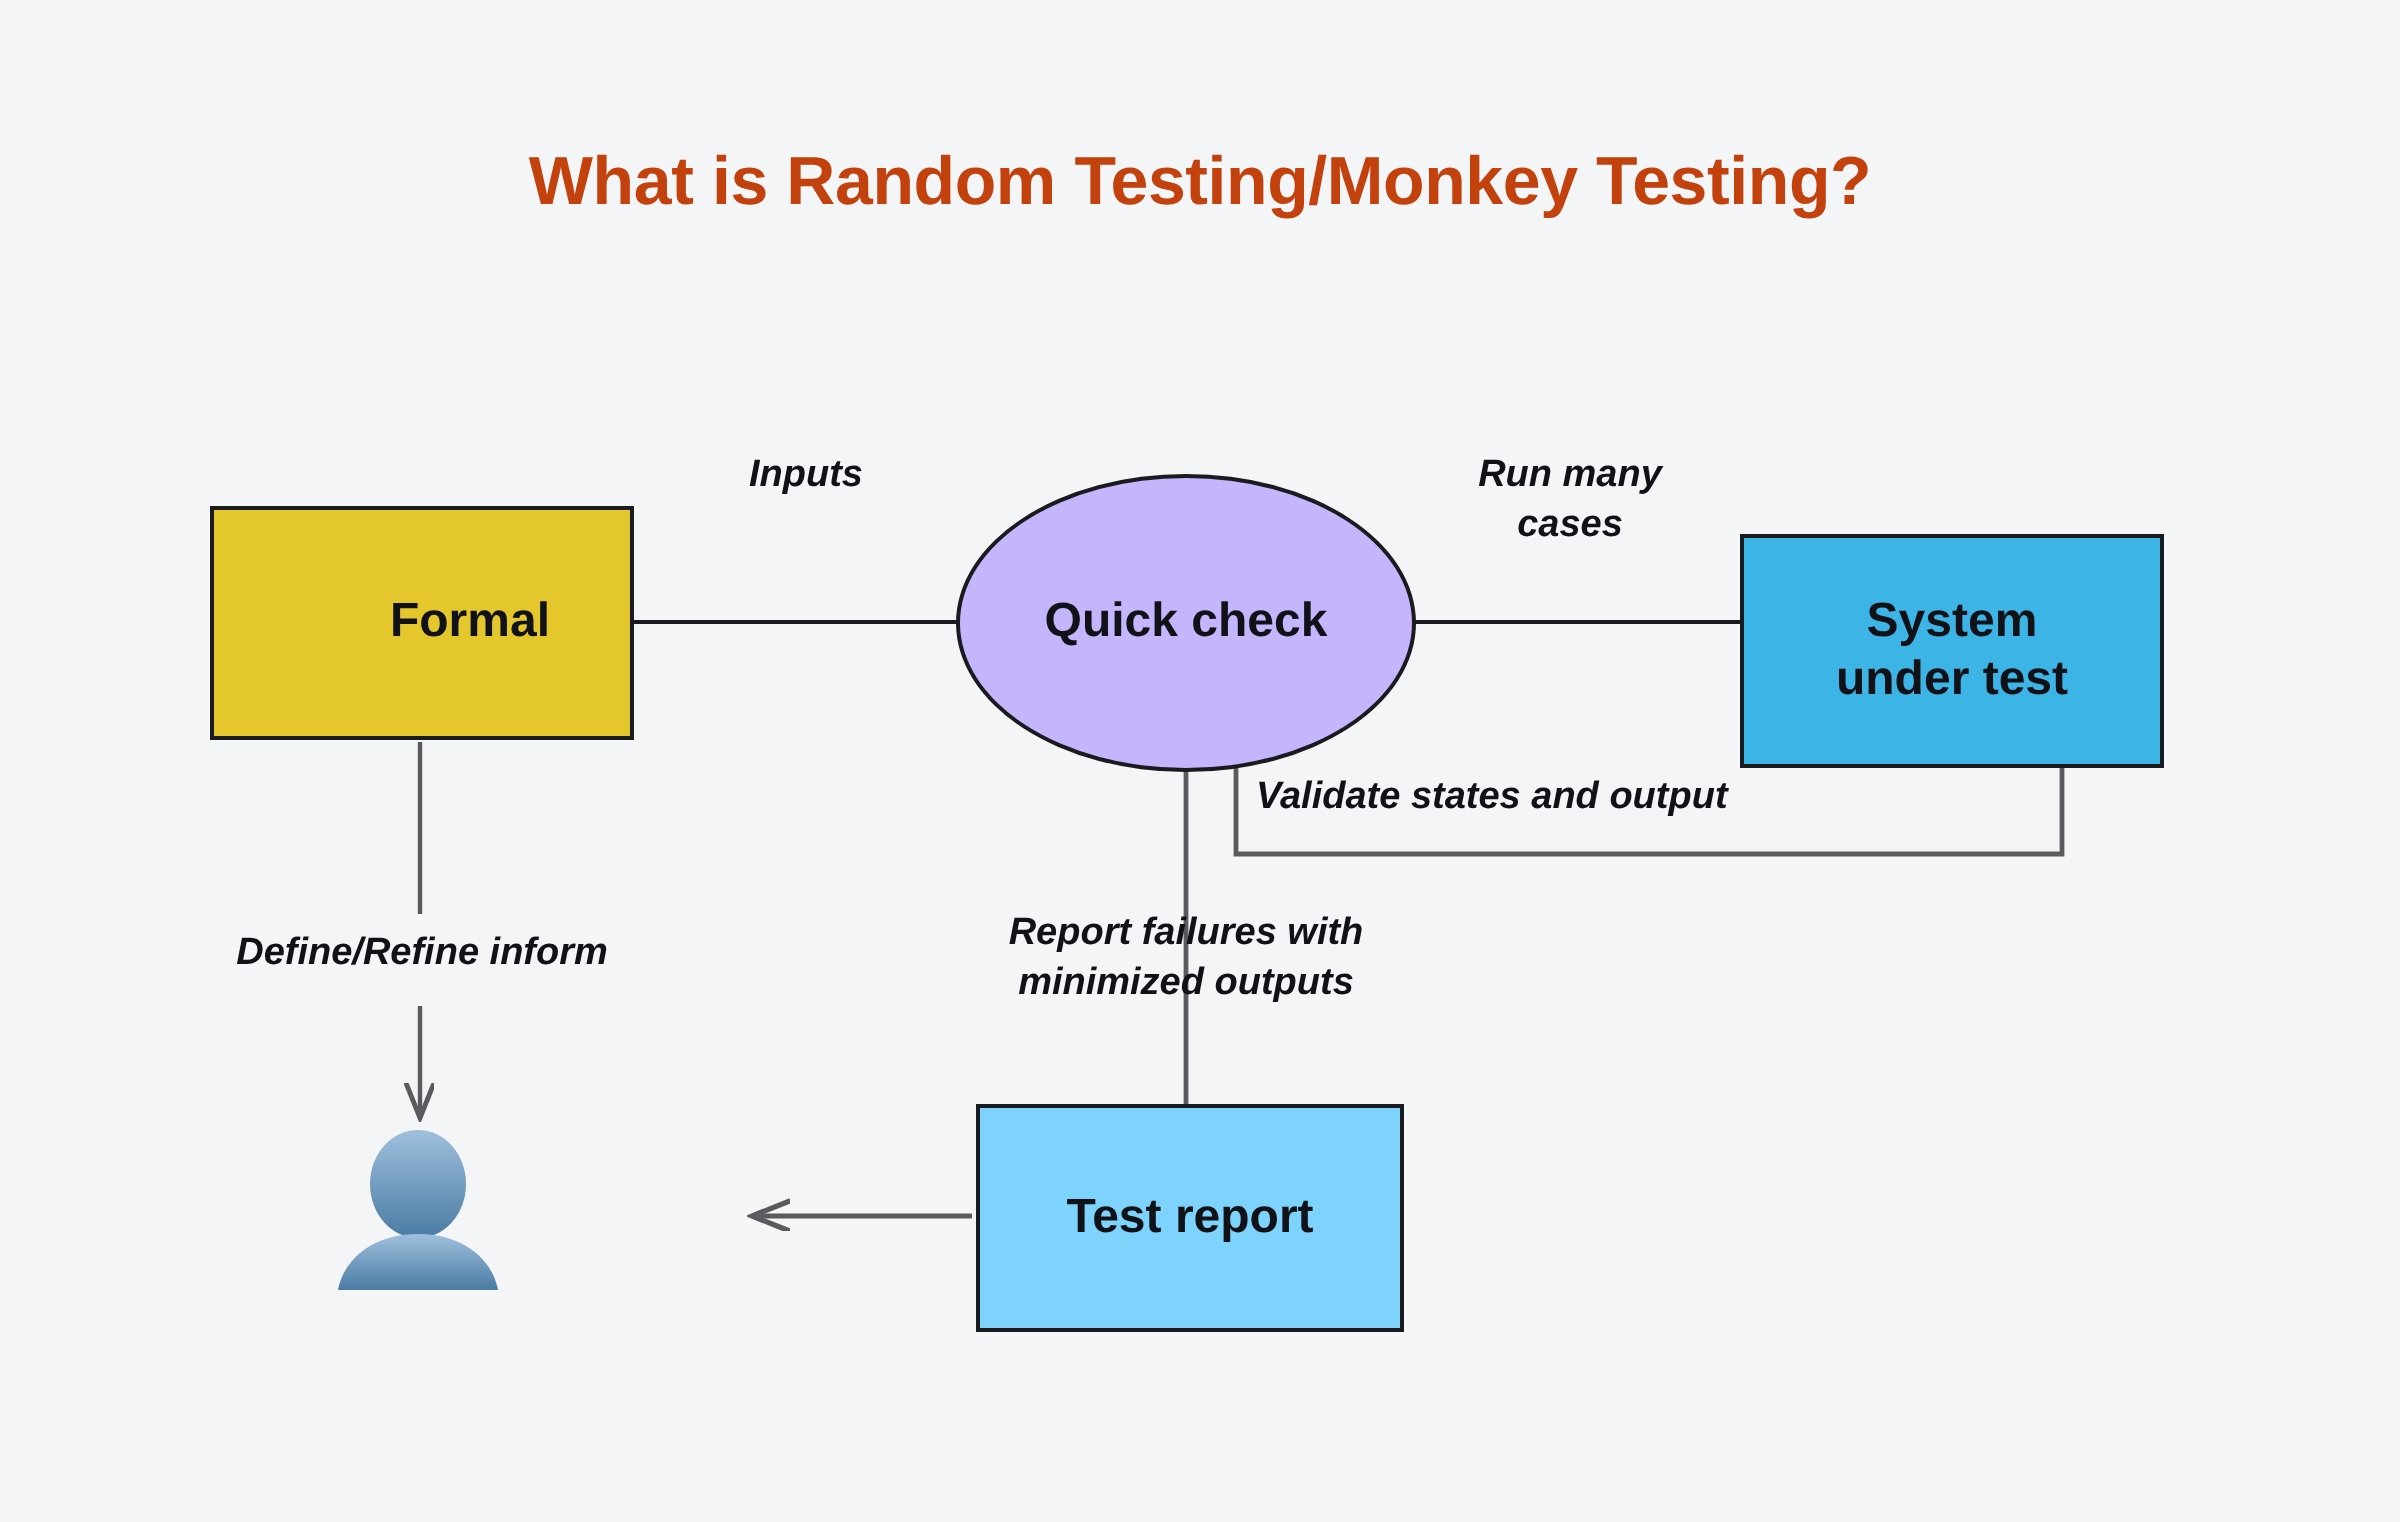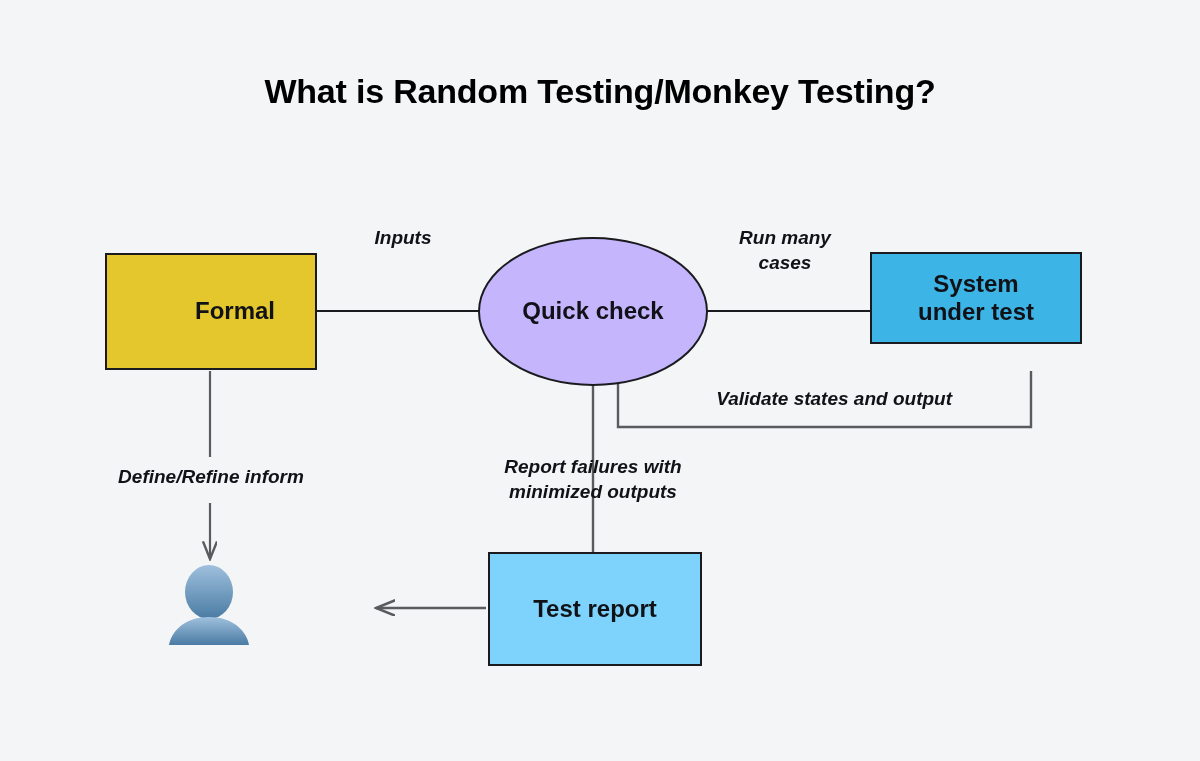--- a/index.html
+++ b/index.html
@@ -20,21 +20,21 @@
     height: 761px;
   }
   .diagram-title {
     position: absolute;
     left: 0;
     top: 72px;
     width: 1200px;
     text-align: center;
     font-size: 34px;
     font-weight: bold;
-    color: #000000;
+    color: #c2410c;
     letter-spacing: -0.2px;
   }
   svg.edges {
     position: absolute;
     left: 0;
     top: 0;
     width: 1200px;
     height: 761px;
   }
   .node {
@@ -67,23 +67,23 @@
   #node-quick-check {
     left: 478px;
     top: 237px;
     width: 230px;
     height: 149px;
     background: #c4b5fd;
     font-size: 24px;
   }
   #node-system-under-test {
     left: 870px;
-    top: 252px;
+    top: 267px;
     width: 212px;
-    height: 92px;
+    height: 117px;
     background: #3cb4e5;
     font-size: 24px;
     justify-content: center;
   }
   #node-test-report {
     left: 488px;
     top: 552px;
     width: 214px;
     height: 114px;
     background: #7dd3fc;
@@ -106,21 +106,21 @@
   }
   #label-run-many-cases {
     left: 702px;
     top: 225px;
     width: 166px;
   }
   #label-validate {
     left: 628px;
     top: 386px;
     width: 324px;
-    text-align: right;
+    text-align: left;
   }
   #label-define-refine {
     left: 72px;
     top: 464px;
     width: 278px;
   }
   #label-report-failures {
     left: 460px;
     top: 454px;
     width: 266px;

